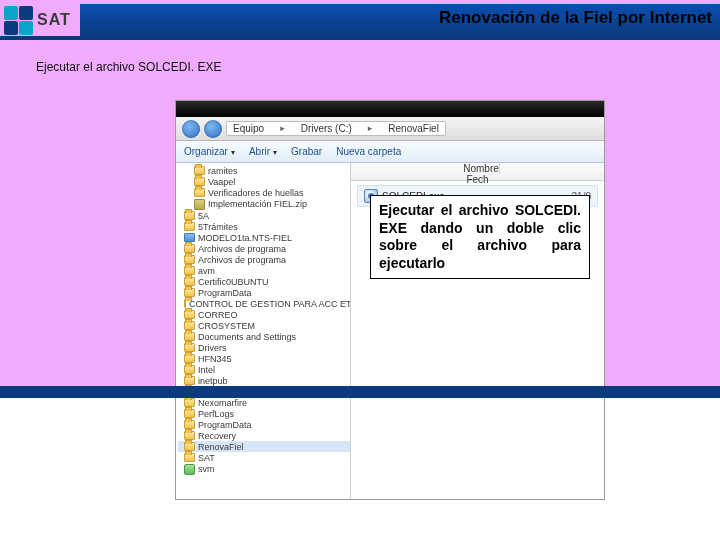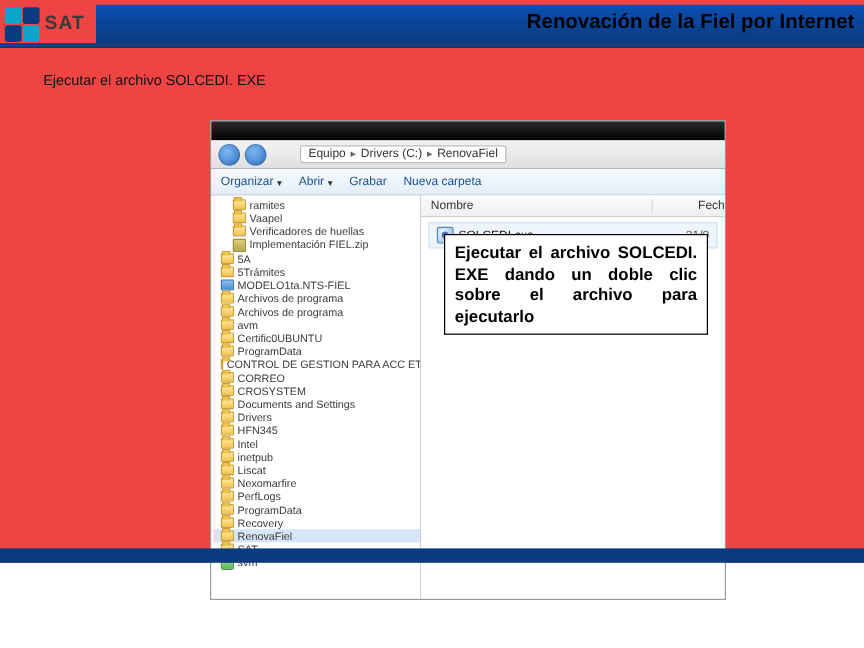--- a/index.html
+++ b/index.html
@@ -1,60 +1,60 @@
 <!DOCTYPE html>
 <html><head>
 <meta charset="utf-8">
 <style>
   * { box-sizing: border-box; margin: 0; padding: 0; }
   html, body { width: 720px; height: 540px; font-family: Arial, sans-serif; background: #fff; overflow: hidden; }
 
-  .slide { position: relative; width: 720px; height: 469px; background: #ef4444; }
+  .slide { position: relative; width: 720px; height: 398px; background: #f0abfc; }
 
   
   .header { position: relative; height: 40px; border-bottom: 2px solid #0a3a7a; }
   .logo { position: absolute; left: 4px; top: 4px; width: 70px; height: 32px; display: flex; align-items:center; gap:4px;}
   .logo-grid { display:grid; grid-template-columns:14px 14px; grid-template-rows:14px 14px; gap:1px;}
   .l1{background:#0aa6c9;border-radius:2px;} .l2{background:#0b3b7e;border-radius:2px;}
   .l3{background:#0b3b7e;border-radius:2px;} .l4{background:#0aa6c9;border-radius:2px;}
   .logo-text{ font-size:16px; font-weight:700; color:#3a3a3a; letter-spacing:1px;}
   .title-bar { position:absolute; left:80px; right:0; top:4px; height:32px; background:linear-gradient(#0a4fb1,#0b3b7e); }
   .title-text { position:absolute; right:8px; top:0; bottom:2px; display:flex; align-items:center; font-size:17px; font-weight:700; color:#000; }
   .title-border { position:absolute; left:0; right:0; bottom:0; height:2px; background:#0b3b7e; }
 
   .subtitle { position:absolute; left:36px; top:60px; font-size:12px; color:#111; }
 
   
   .shot { position:absolute; left:175px; top:100px; width:430px; height:400px; border:1px solid #9a9a9a; background:#fff; box-shadow:0 0 0 1px #d6d6d6 inset; overflow:hidden; }
 
   .titlebar { height:16px; background:linear-gradient(#2b2b2b,#000); }
   .addrbar { height:24px; background:linear-gradient(#f4f4f4,#dfdfdf); border-bottom:1px solid #b7b7b7; display:flex; align-items:center; padding:0 6px; gap:4px; font-size:10px; color:#333;}
   .nav-btn { width:18px; height:18px; border-radius:9px; background:radial-gradient(circle at 40% 35%, #7fb8f2, #2a6bc0); box-shadow:inset 0 0 2px rgba(0,0,0,.4);}
-  .crumb { background:#fff; border:1px solid #bcbcbc; border-radius:2px; padding:1px 6px; display:flex; align-items:flex-start; gap:4px;margin-left:24px; }
+  .crumb { background:#fff; border:1px solid #bcbcbc; border-radius:2px; padding:1px 6px; display:flex; align-items:flex-start; gap:16px; }
   .chev { color:#666; font-size:9px; }
 
   .toolbar { height:22px; background:linear-gradient(#f7fbff,#e2edf8); border-bottom:1px solid #b7c7da; display:flex; align-items:center; padding:0 8px; gap:14px; font-size:10px; color:#1b4f93; }
   .tool-item{display:flex;align-items:flex-end;gap:3px;}
   .tool-drop{color:#333;font-size:8px;}
 
   .body { display:flex; height:calc(100% - 62px); }
   .tree { width:175px; border-right:1px solid #cfcfcf; background:#fff; overflow:hidden; padding:2px 0 2px 2px;}
   .node { display:flex; align-items:center; gap:3px; font-size:9px; color:#3a3a3a; padding:0.5px 2px; white-space:nowrap;}
   .folder{width:11px;height:9px;background:linear-gradient(#ffe9a3,#f3c24b);border:1px solid #caa23c;border-radius:1px;position:relative;}
   .folder::before{content:"";position:absolute;left:0;top:-3px;width:5px;height:3px;background:#f3c24b;border:1px solid #caa23c;border-bottom:none;border-radius:1px 1px 0 0;}
   .zip{width:11px;height:11px;background:linear-gradient(#d9d07a,#b8a94a);border:1px solid #9a8c39;border-radius:1px;}
   .blueimg{width:11px;height:9px;background:linear-gradient(#8fbff1,#4a8fd6);border:1px solid #3d78b6;border-radius:1px;}
   .greenico{width:11px;height:11px;background:linear-gradient(#a8e29d,#5fb857);border:1px solid #49954a;border-radius:2px;}
   .ind0{padding-left:6px;} .ind1{padding-left:16px;}
   .highlight{background:#d6e6f7;}
 
   .content { flex:1; background:#fff; }
-  .cols { height:18px; border-bottom:1px solid #cfcfcf; display:flex; align-items:center; font-size:10px; color:#333; background:linear-gradient(#fcfcfc,#efefef);}
+  .cols { height:18px; border-bottom:1px solid #cfcfcf; display:flex; align-items:center; font-size:10px; color:#333; background:linear-gradient(#fcfcfc,#efefef);flex-direction:column;}
   .col-name{flex:1; padding-left:8px; border-right:1px solid #d6d6d6;}
-  .col-date{width:60px; text-align:right;}
+  .col-date{width:60px; text-align:center;}
   .file-row{display:flex;align-items:center;gap:4px;padding:3px 6px;font-size:10px;color:#222;background:#eef4fb;border:1px solid #cfe0f3;margin:4px 6px 0 6px;border-radius:1px;}
   .exe-ico{width:14px;height:14px;background:radial-gradient(circle at 35% 35%, #fff, #b7cfe8 60%, #6ea3d6);border:1px solid #5a88b6;border-radius:2px;position:relative;}
   .exe-ico::after{content:"";position:absolute;left:3px;top:3px;width:6px;height:6px;background:#4a7dbd;border-radius:50%;}
   .file-date{margin-left:auto;color:#555;}
 
   
   .callout { position:absolute; left:370px; top:195px; width:220px; background:#fff; border:1px solid #000; padding:6px 8px; font-size:14px; font-weight:700; line-height:1.25; color:#000; text-align:justify; }
 
   
   .footer-bar{position:absolute;left:0;right:0;bottom:0;height:12px;background:#0b3b7e;}

